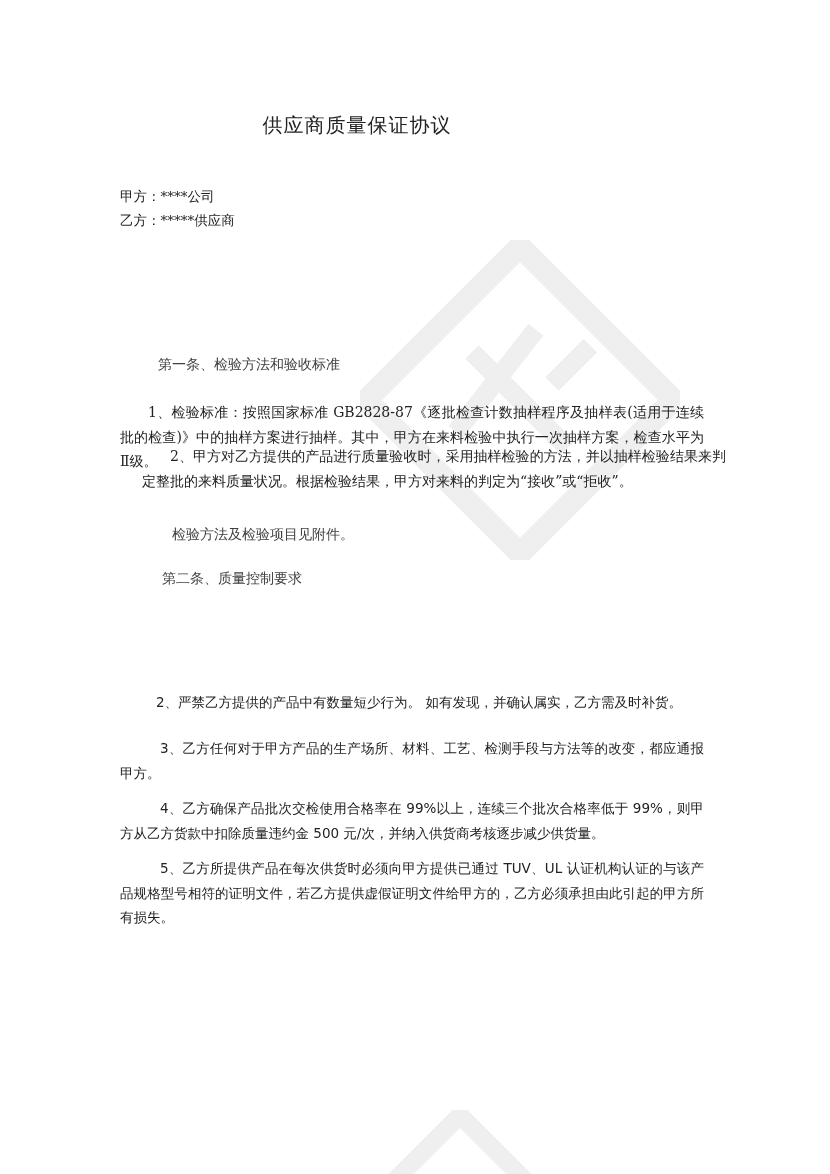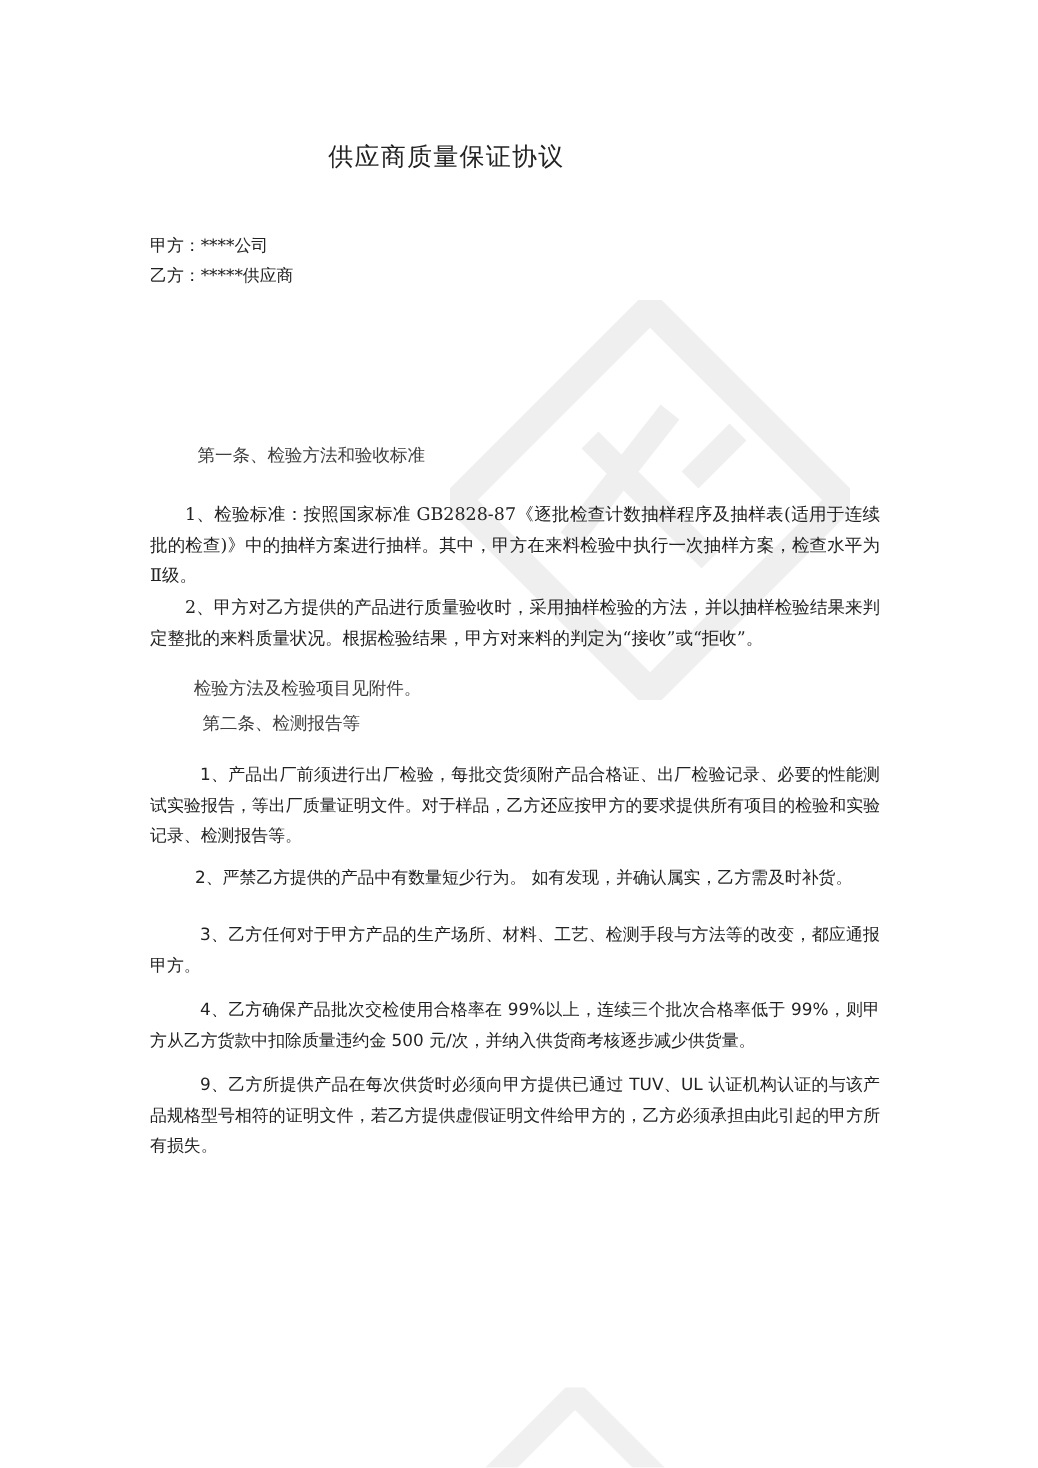--- a/index.html
+++ b/index.html
@@ -82,25 +82,24 @@
 
   <div class="title">供应商质量保证协议</div>
 
   <div class="party" style="top:188px;">甲方：****公司</div>
   <div class="party" style="top:212px;">乙方：*****供应商</div>
 
 
   <div class="heading" style="left:158px; top:356px;">第一条、检验方法和验收标准</div>
 
   <div class="p ind2" style="top:400px;">1、检验标准：按照国家标准 GB2828-87《逐批检查计数抽样程序及抽样表(适用于连续批的检查)》中的抽样方案进行抽样。其中，甲方在来料检验中执行一次抽样方案，检查水平为Ⅱ级。</div>
-  <div class="p ind2" style="top:474px;">2、甲方对乙方提供的产品进行质量验收时，采用抽样检验的方法，并以抽样检验结果来判定整批的来料质量状况。根据检验结果，甲方对来料的判定为“接收”或“拒收”。</div>
+  <div class="p ind2" style="top:444px;margin-left:22px;">2、甲方对乙方提供的产品进行质量验收时，采用抽样检验的方法，并以抽样检验结果来判定整批的来料质量状况。根据检验结果，甲方对来料的判定为“接收”或“拒收”。</div>
 
-  <div class="heading" style="left:155px; top:526px;margin-top:16px;">检验方法及检验项目见附件。</div>
+  <div class="heading" style="left:172px; top:526px;">检验方法及检验项目见附件。</div>
 
-  <div class="heading" style="left:162px; top:570px;">第二条、检测报告等</div>
+  <div class="heading" style="left:162px; top:570px;">第二条、质量控制要求</div>
 
-  <div class="p ind3 sans" style="top:608px;">1、产品出厂前须进行出厂检验，每批交货须附产品合格证、出厂检验记录、必要的性能测试实验报告，等出厂质量证明文件。对于样品，乙方还应按甲方的要求提供所有项目的检验和实验记录、检测报告等。</div>
   <div class="p sans" style="top:690px; text-indent:36px;">2、严禁乙方提供的产品中有数量短少行为。 如有发现，并确认属实，乙方需及时补货。</div>
   <div class="p ind3 sans" style="top:736px;">3、乙方任何对于甲方产品的生产场所、材料、工艺、检测手段与方法等的改变，都应通报甲方。</div>
   <div class="p ind3 sans" style="top:796px;">4、乙方确保产品批次交检使用合格率在 99%以上，连续三个批次合格率低于 99%，则甲方从乙方货款中扣除质量违约金 500 元/次，并纳入供货商考核逐步减少供货量。</div>
-  <div class="p ind3 sans" style="top:856px;">9、乙方所提供产品在每次供货时必须向甲方提供已通过 TUV、UL 认证机构认证的与该产品规格型号相符的证明文件，若乙方提供虚假证明文件给甲方的，乙方必须承担由此引起的甲方所有损失。</div>
+  <div class="p ind3 sans" style="top:856px;">5、乙方所提供产品在每次供货时必须向甲方提供已通过 TUV、UL 认证机构认证的与该产品规格型号相符的证明文件，若乙方提供虚假证明文件给甲方的，乙方必须承担由此引起的甲方所有损失。</div>
 
 </div>
 
 </body></html>

